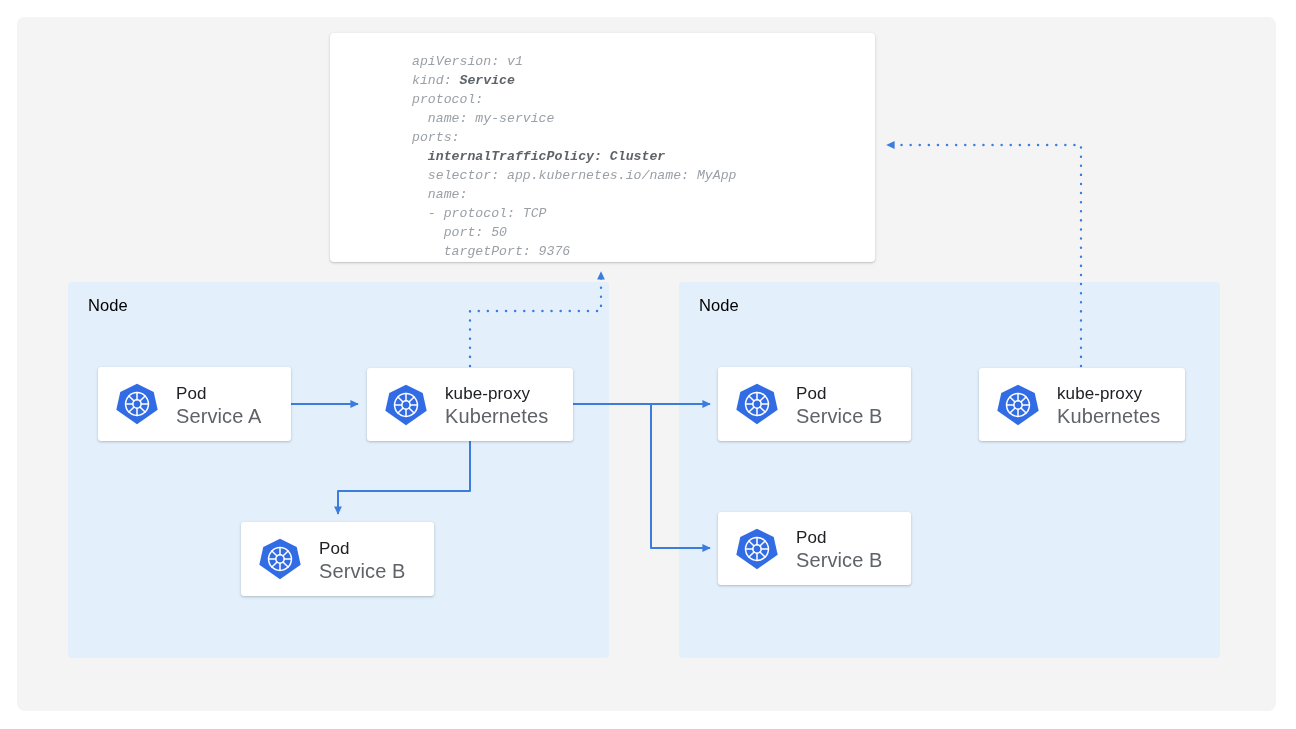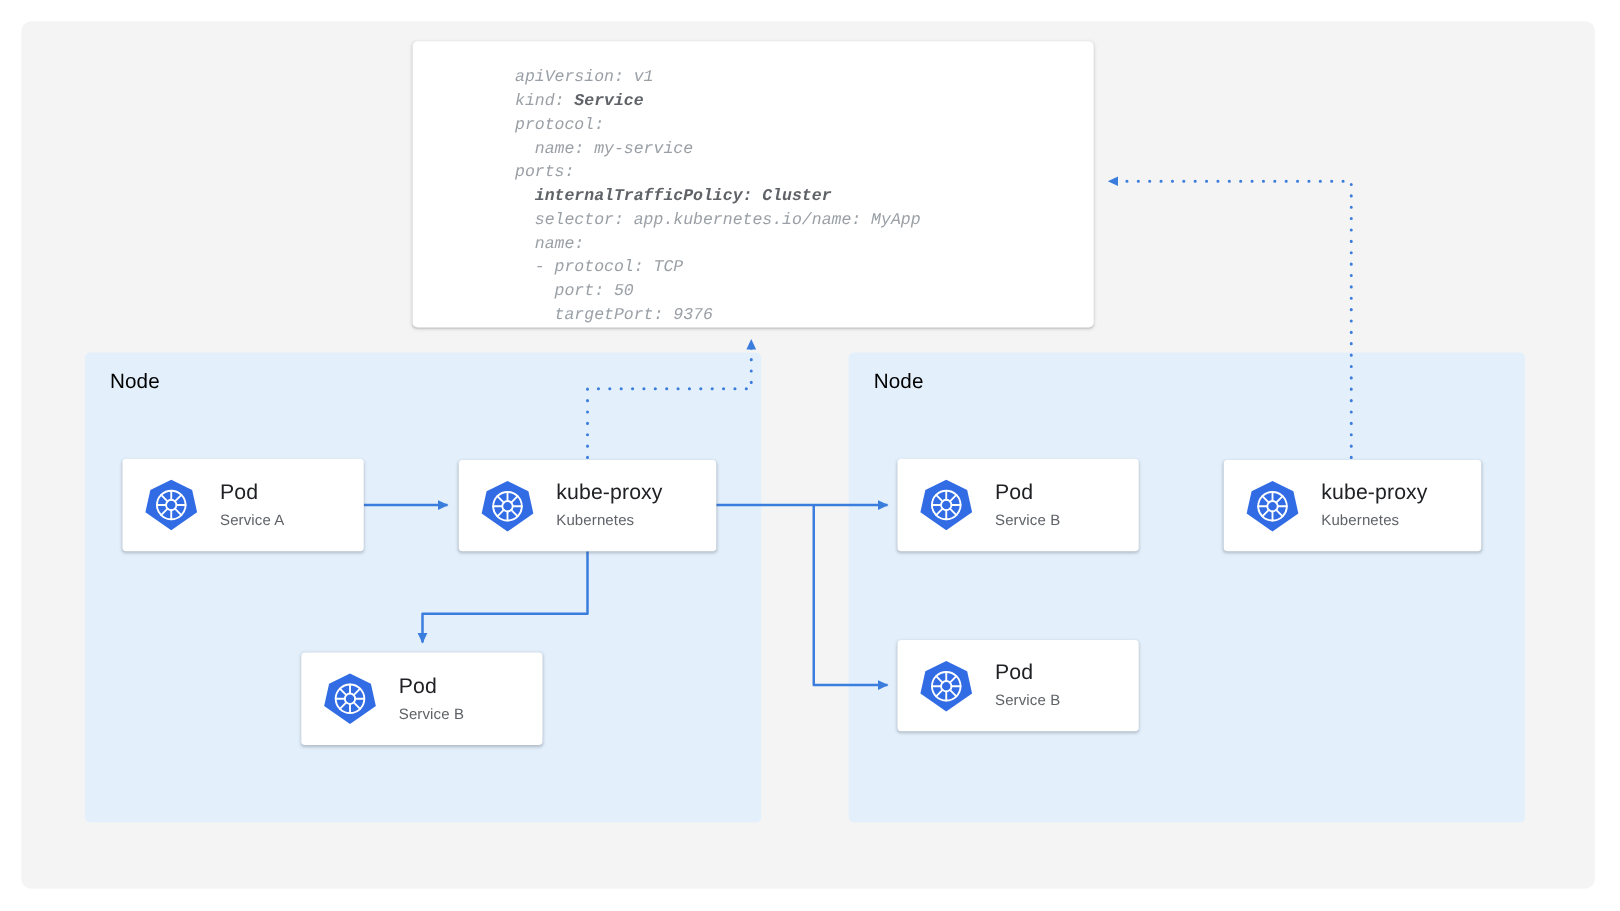--- a/index.html
+++ b/index.html
@@ -18,21 +18,21 @@
   .node.left{left:68px;}
   .node.right{left:679px;}
   .node-label{position:absolute;left:20px;top:14px;font-size:16.5px;color:#000000;letter-spacing:.1px;}
 
   .card{position:absolute;background:#ffffff;border-radius:3px;
         box-shadow:0 1px 3px rgba(60,64,67,.22),0 1px 2px rgba(60,64,67,.10);
         display:flex;align-items:center;box-sizing:border-box;}
   .card .k8s{flex:0 0 auto;width:44px;height:44px;margin-left:17px;}
   .card .txt{margin-left:17px;display:flex;flex-direction:column;justify-content:space-between;}
   .card .t1{font-size:17px;color:#202124;line-height:23px;letter-spacing:.1px;}
-  .card .t2{font-size:12px;color:#5f6368;line-height:22px;letter-spacing:.1px;}
+  .card .t2{font-size:20px;color:#5f6368;line-height:22px;letter-spacing:.1px;}
 
   .card.pod-a{left:98px;top:367px;width:193px;height:74px;}
   .card.kp-left{left:367px;top:368px;width:206px;height:73px;}
   .card.pod-b-bl{left:241px;top:522px;width:193px;height:74px;}
   .card.pod-b-rt{left:718px;top:367px;width:193px;height:74px;}
   .card.pod-b-rb{left:718px;top:512px;width:193px;height:73px;}
   .card.kp-right{left:979px;top:368px;width:206px;height:73px;}
 
   .edges{position:absolute;left:0;top:0;width:1296px;height:729px;pointer-events:none;}
 </style>

